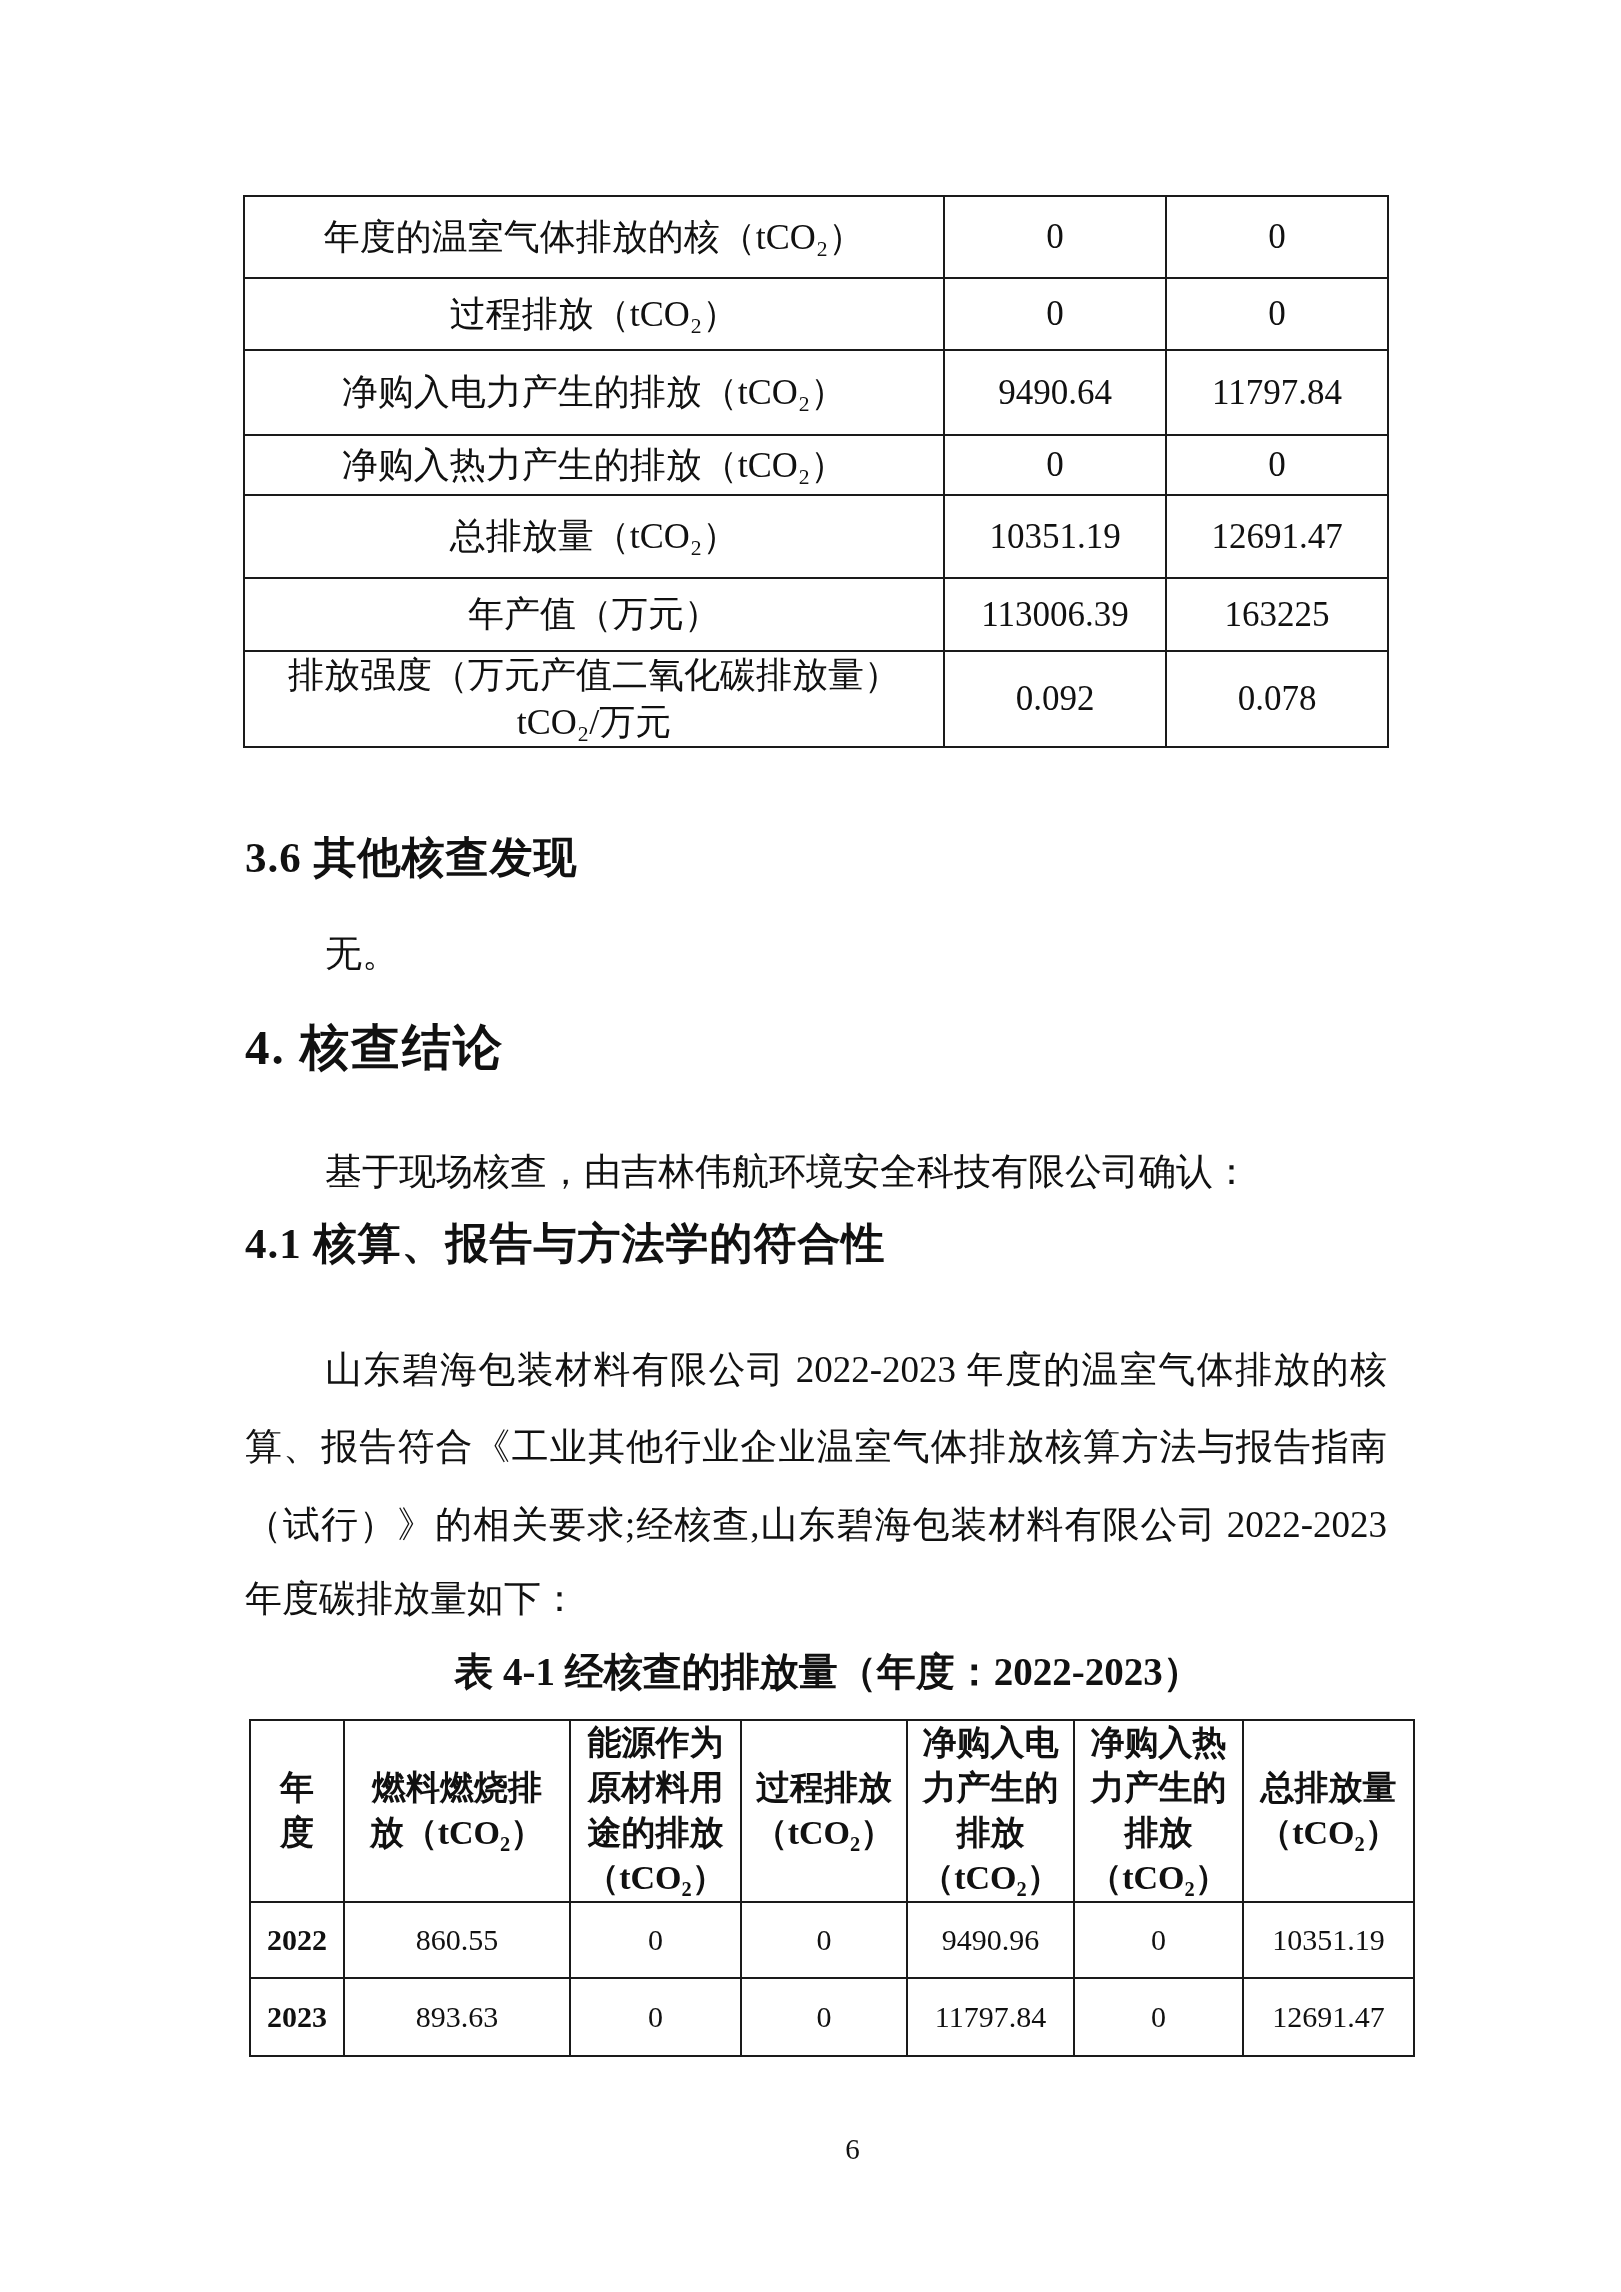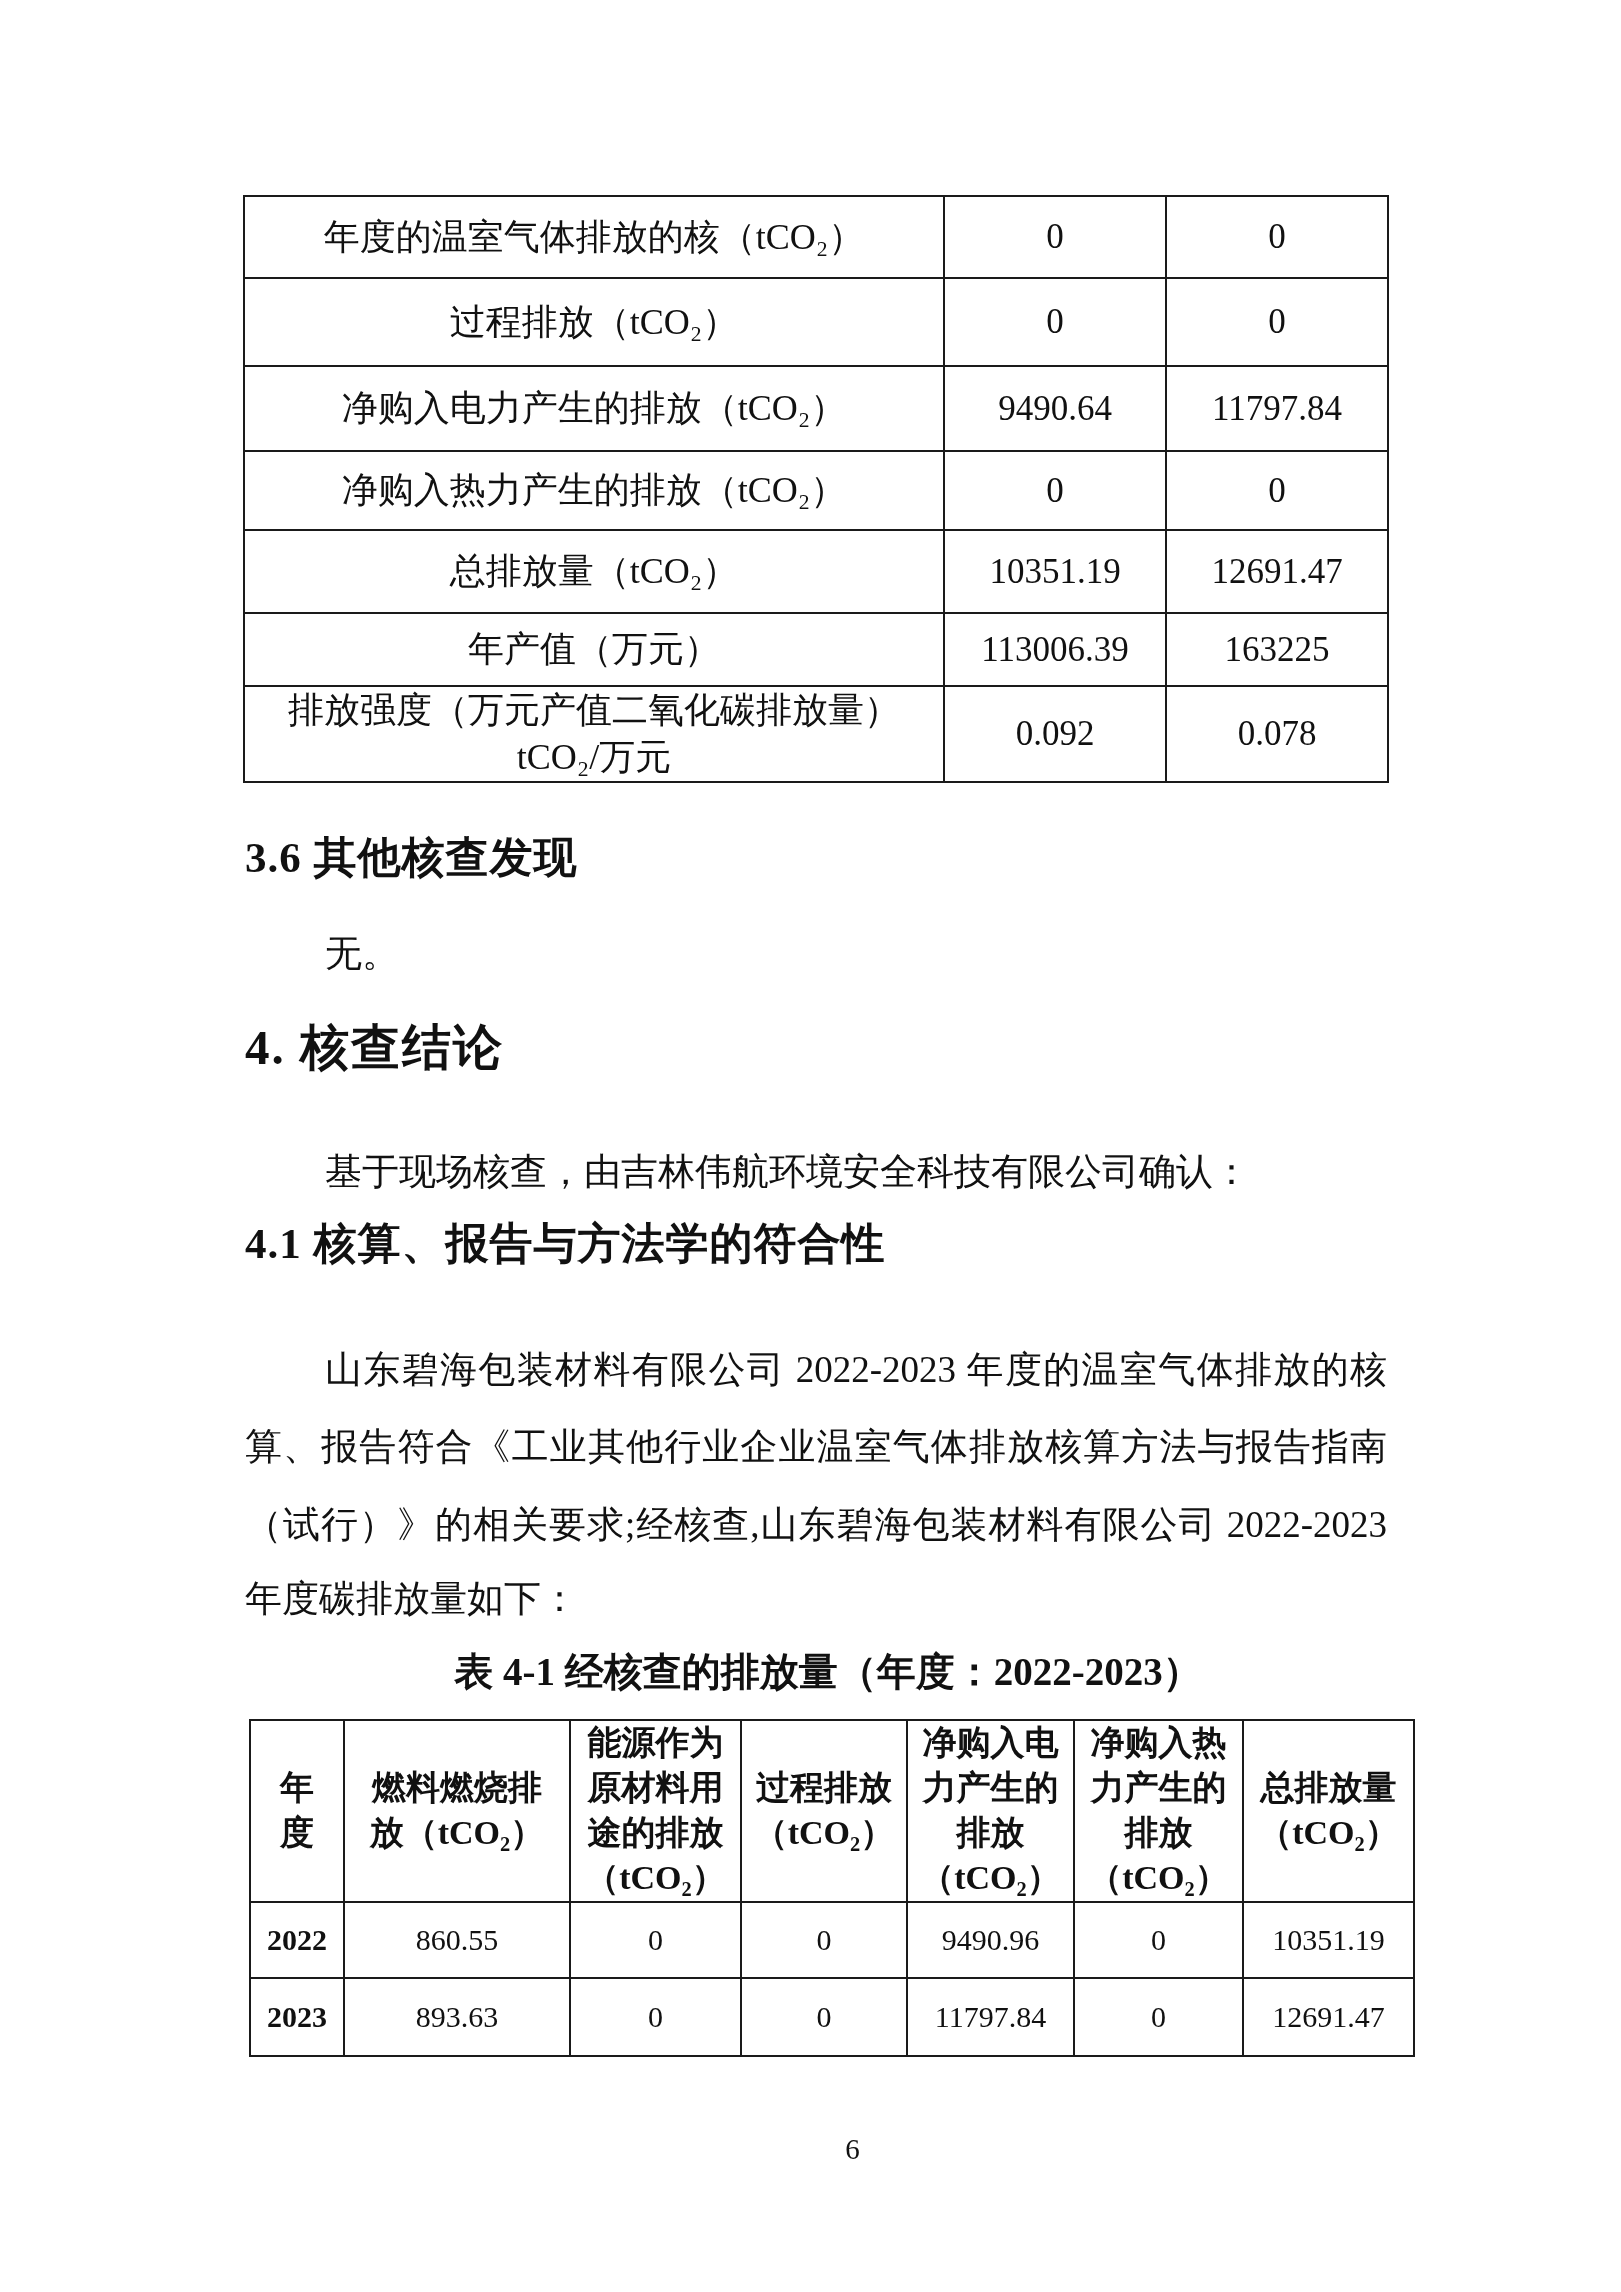--- a/index.html
+++ b/index.html
@@ -24,23 +24,23 @@
   
   .sum-table {
     position: absolute;
     left: 243px; top: 195px;
     width: 1144px;
     border: 2.9px solid #1a1a1a;
   }
   .sum-table td { font-size: 35px; }
   .sum-table td.label { font-size: 36px; }
   .sum-table tr:nth-child(1) { height: 82px; }
-  .sum-table tr:nth-child(2) { height: 88px; }
+  .sum-table tr:nth-child(2) { height: 72px; }
   .sum-table tr:nth-child(3) { height: 85px; }
-  .sum-table tr:nth-child(4) { height: 79px; }
+  .sum-table tr:nth-child(4) { height: 60px; }
   .sum-table tr:nth-child(5) { height: 83px; }
   .sum-table tr:nth-child(6) { height: 73px; }
   .sum-table tr:nth-child(7) { height: 94px; }
   .pre { white-space: pre-line; line-height: 1.3; }
   
   .h2-heading {
     position: absolute;
     font-size: 43px;
     font-weight: bold;
     letter-spacing: 1px;

